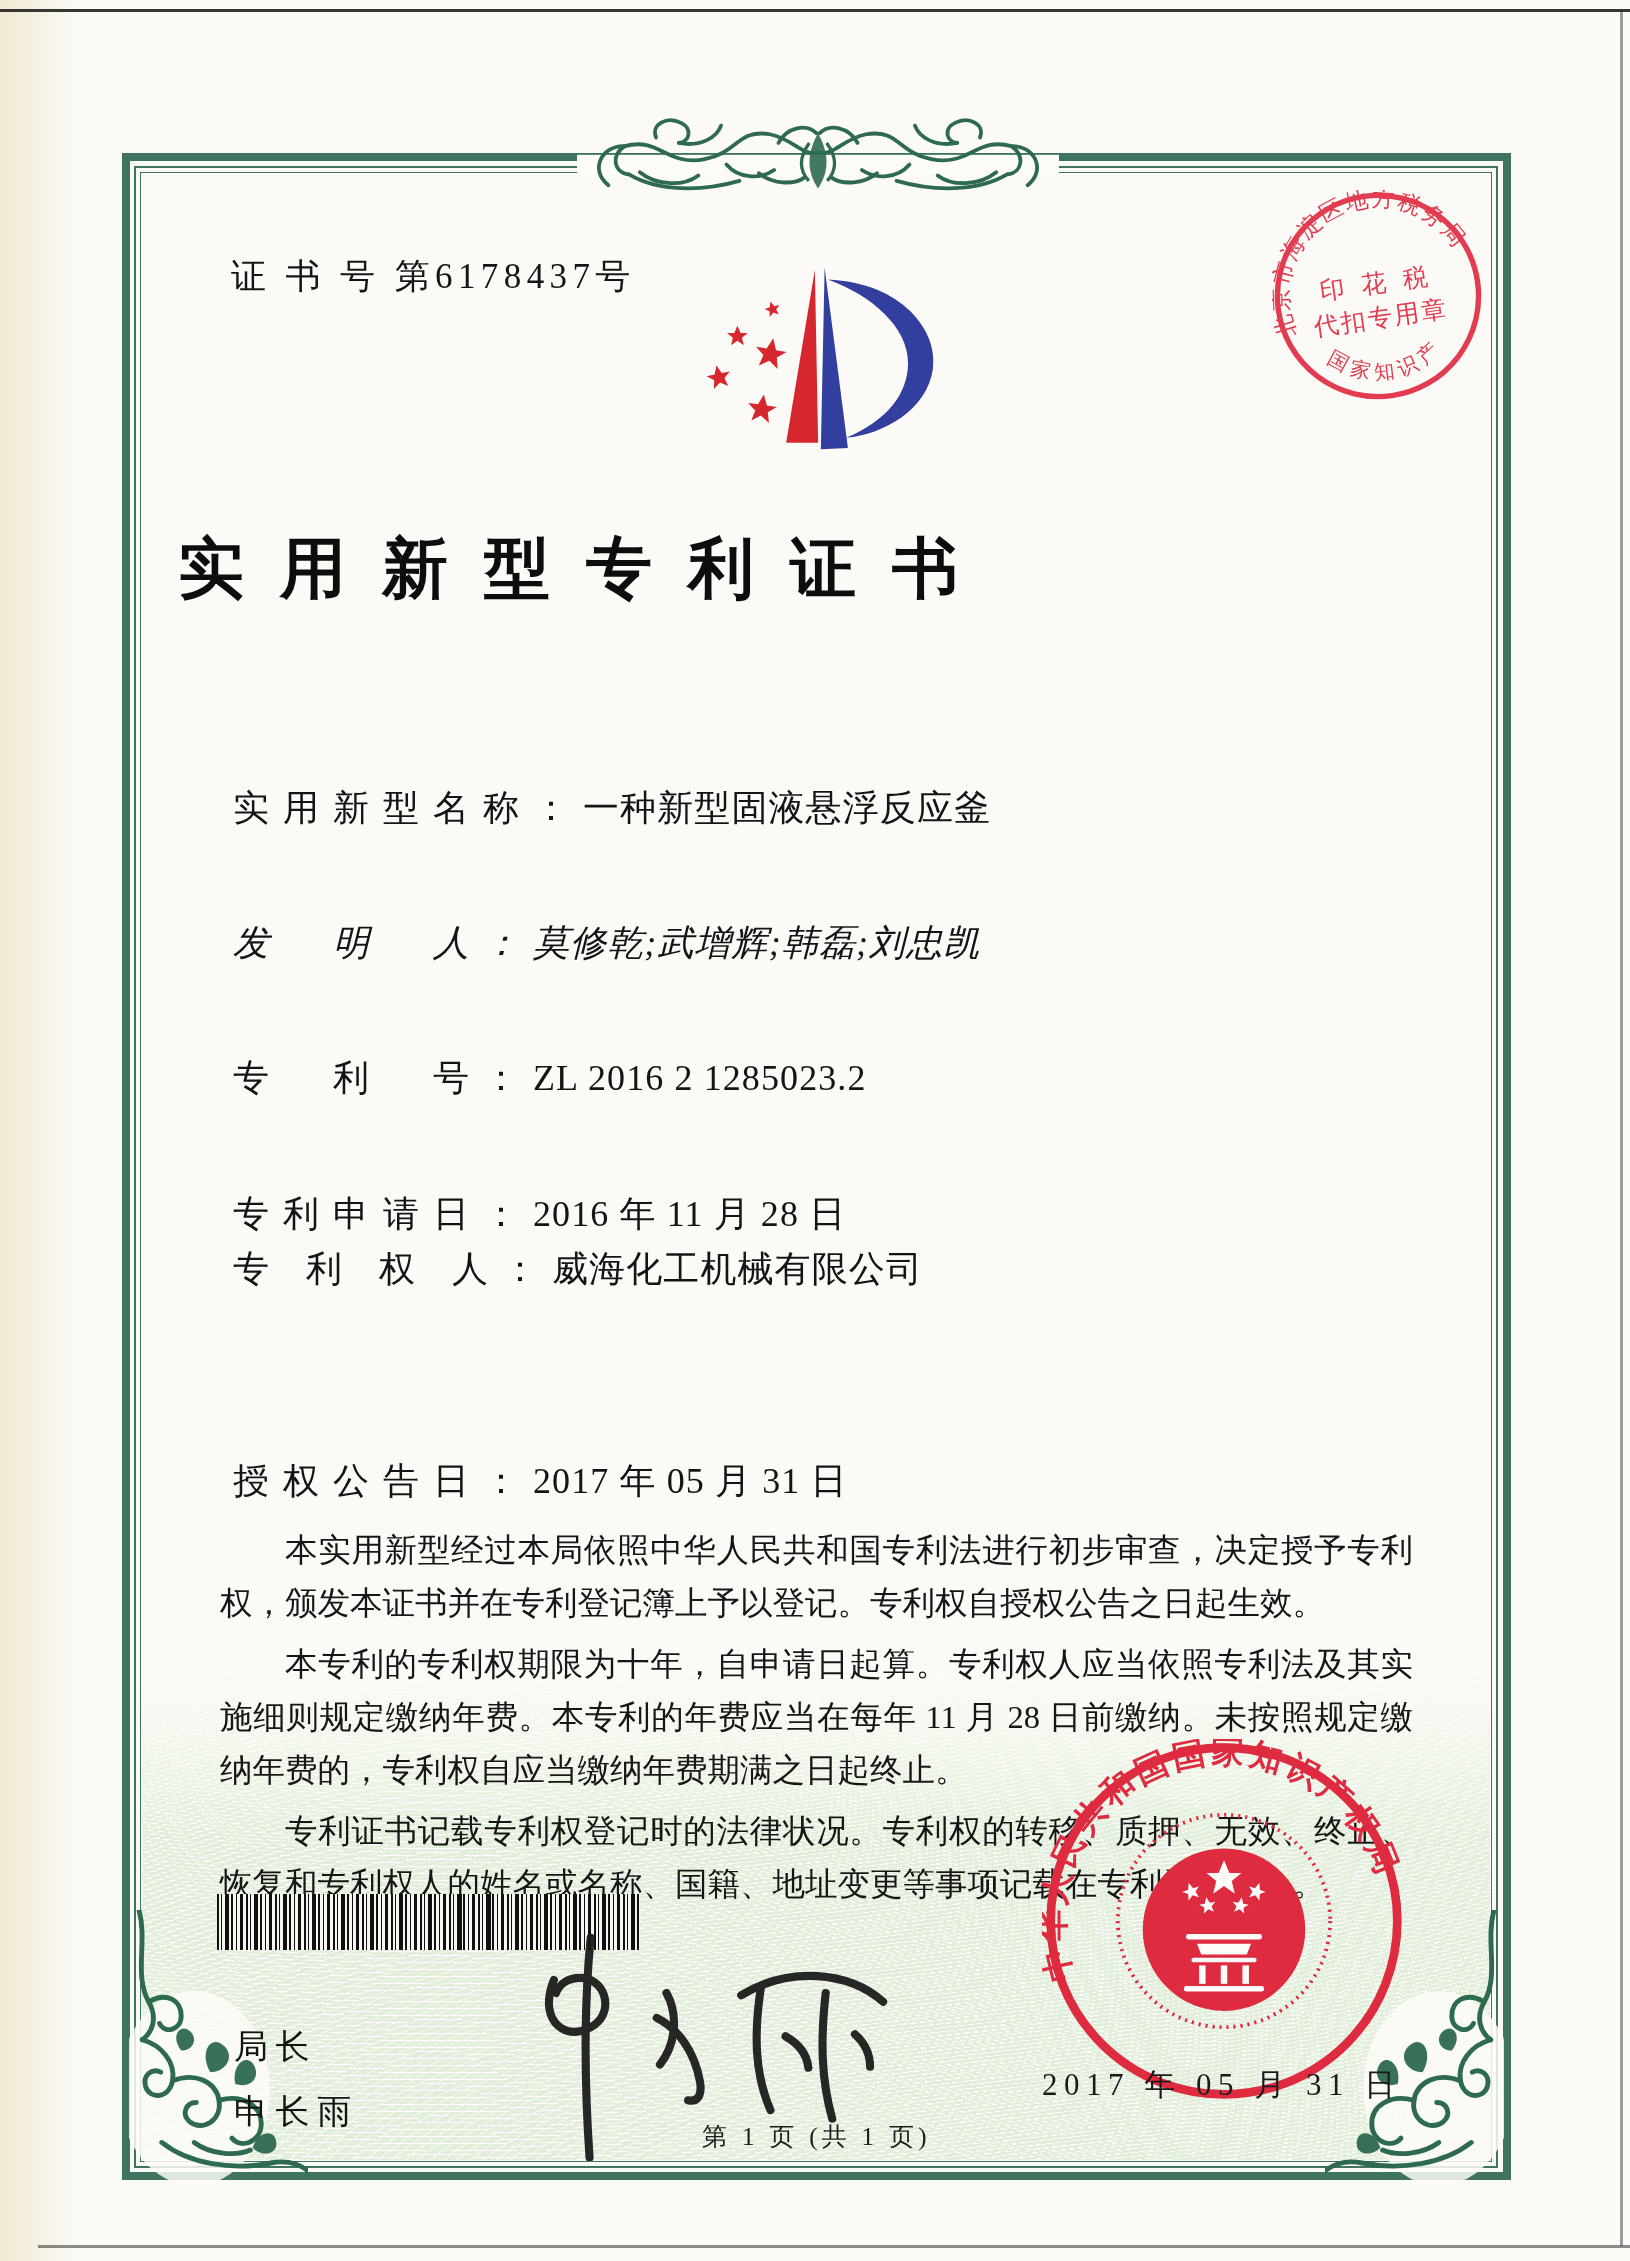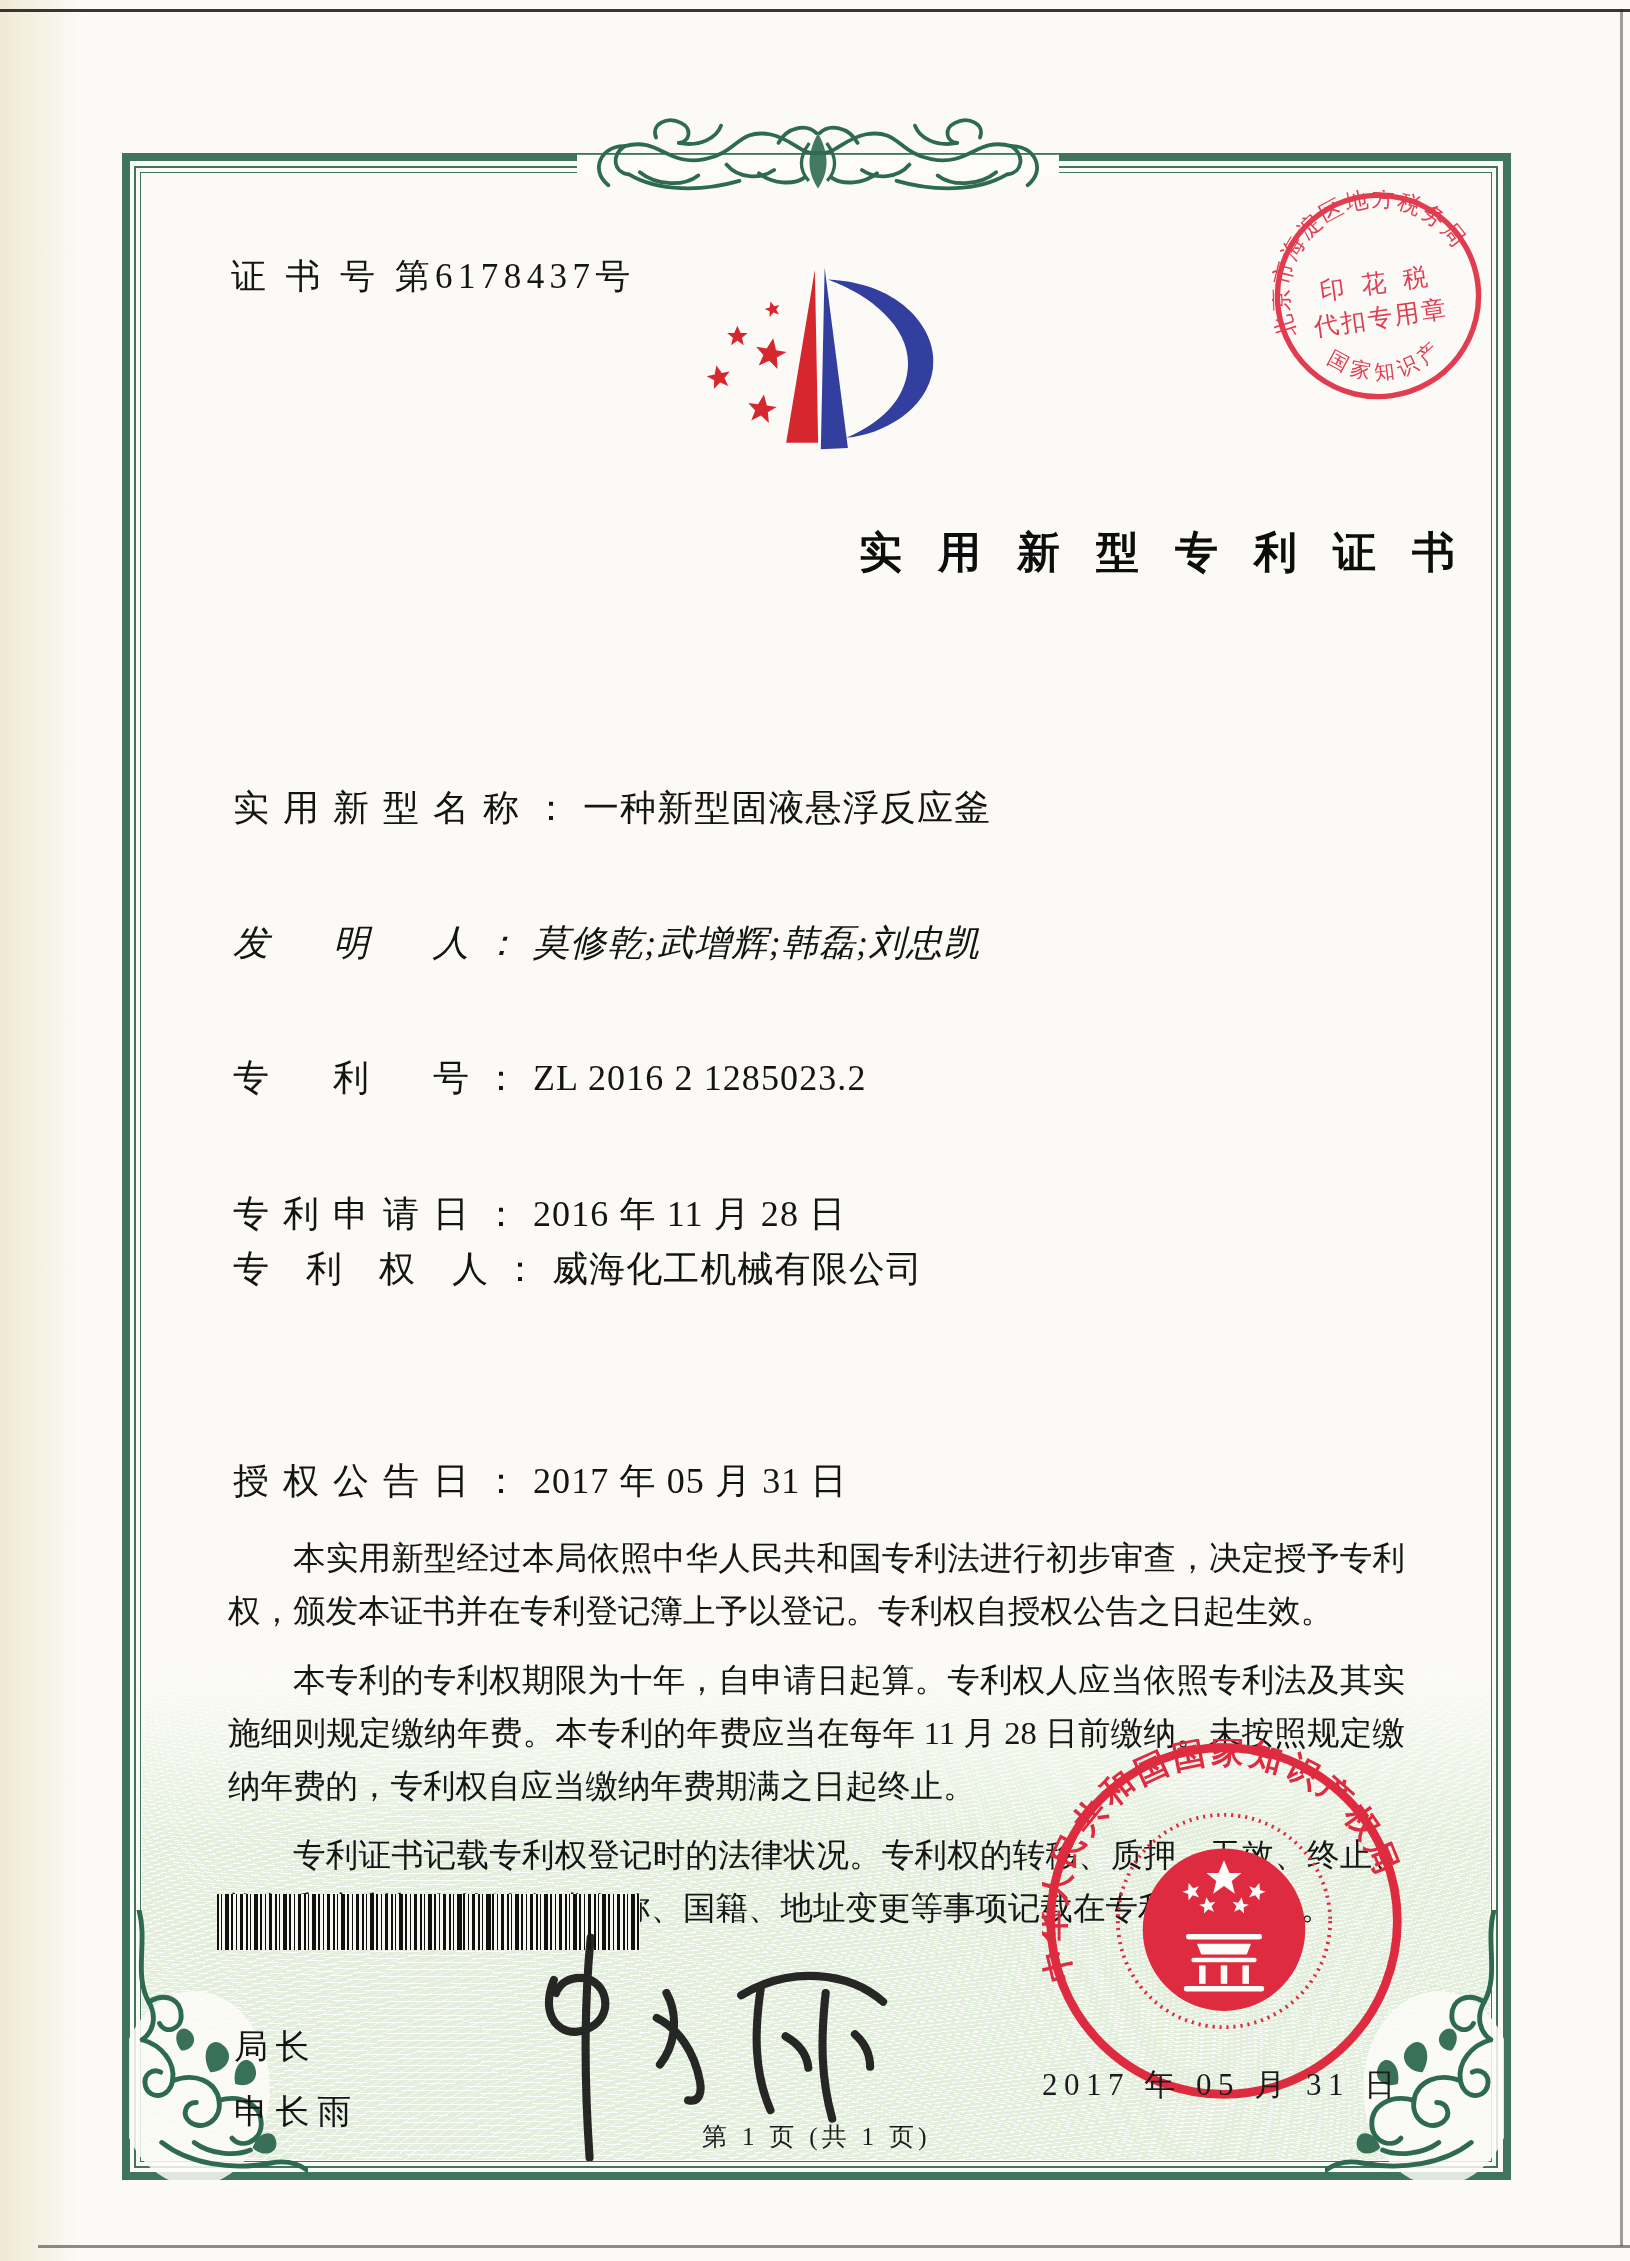--- a/index.html
+++ b/index.html
@@ -25,29 +25,29 @@
     left:142px;top:1670px;width:1348px;height:490px;
     background-color:#e3efdc;
     background-image:
       repeating-radial-gradient(ellipse 921px 303px at 22% -28%, rgba(255,255,255,0) 0 9.2px, rgba(255,255,255,.95) 9.2px 10.8px),
       repeating-radial-gradient(ellipse 1029px 347px at 78% 122%, rgba(255,255,255,0) 0 10.3px, rgba(255,255,255,.65) 10.3px 12px);
   }
   .watermark:after{content:"";position:absolute;inset:0;
     background:linear-gradient(180deg,#fcfbf7 0%,rgba(252,251,247,0) 34%);}
   
   .cert-number{left:231px;top:253px;font-size:35px;letter-spacing:5.4px;color:#151515;font-family:Liberation Serif, serif;}
-  .title{left:142px;top:524px;width:1349px;text-align:right;font-size:43px;font-weight:bold;
+  .title{left:142px;top:524px;width:1349px;text-align:left;font-size:66px;font-weight:bold;
          letter-spacing:36px;padding-left:36px;box-sizing:border-box;color:#0d0d0d;}
   .row{left:233px;white-space:nowrap;font-size:36px;color:#141414;}
   .row .lab{letter-spacing:14px;}
   .row .val{letter-spacing:1.1px;margin-top:28px;}
   .r1{top:784px;} .r2{top:919px;font-style:italic;} .r3{top:1054px;}
   .r4{top:1190px;} .r5{top:1245px;} .r6{top:1457px;}
   .paras{left:212px;top:1516px;width:1209px;font-size:32.5px;line-height:53px;text-align:justify;color:#161616;}
-  .paras p{margin:16px;text-indent:2em;}
+  .paras p{margin:8px;text-indent:2em;}
   .barcode{left:217px;top:1894px;width:423px;height:56px;background:
     repeating-linear-gradient(90deg,
       #101010 0 2.2px,#f7f7f2 2.2px 3.8px,#101010 3.8px 4.9px,#f7f7f2 4.9px 8.1px,
       #101010 8.1px 12.5px,#f7f7f2 12.5px 14px,#101010 14px 15.7px,#f7f7f2 15.7px 19px,
       #101010 19px 20px,#f7f7f2 20px 23px,#101010 23px 26px,#f7f7f2 26px 29px);}
   .director-label{left:234px;top:2024px;font-size:34px;letter-spacing:7.6px;color:#141414;}
   .director-name{left:234px;top:2089px;font-size:34px;letter-spacing:7.6px;color:#141414;}
   .issue-date{left:1042px;top:2064px;font-size:31px;letter-spacing:6.5px;color:#1b1b1b;z-index:6;}
   .footer{left:142px;top:2120px;width:1349px;text-align:center;font-size:25px;letter-spacing:4.3px;color:#1b1b1b;z-index:6;}
   svg text{font-family:"Liberation Serif","DejaVu Serif",serif;}

